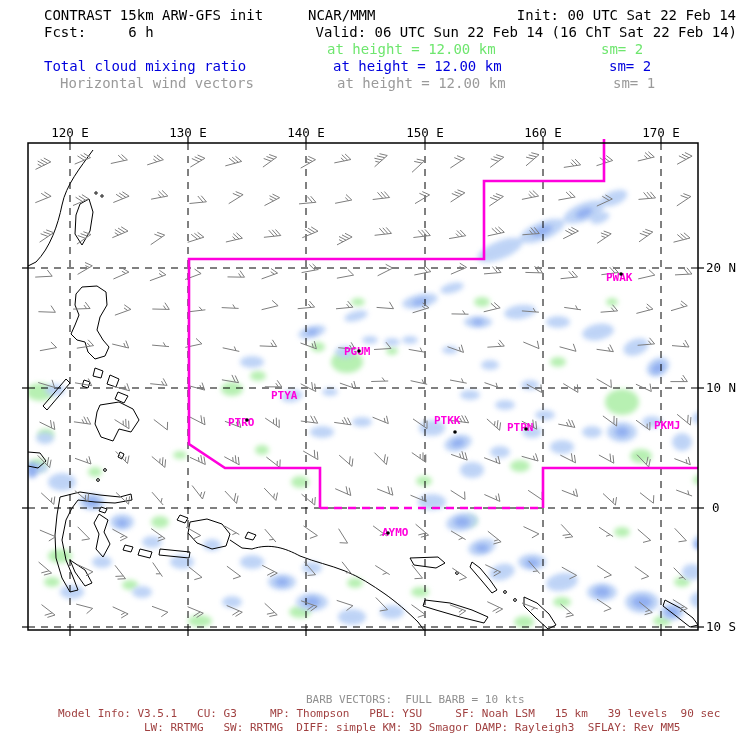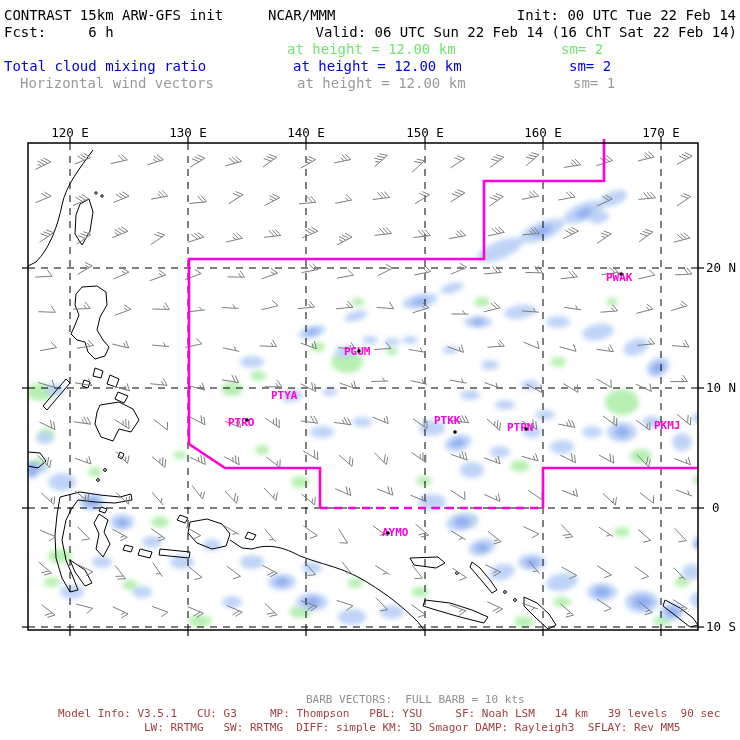--- a/index.html
+++ b/index.html
@@ -1,18 +1,18 @@
 <!DOCTYPE html>
 <html style="--magenta: #ff00dd; --precip_green: #b7f0b2; --cloud_blue: #b9d0f6; --cloud_blue_deep: #8fadf0; --barb_gray: #7d7d7d; --header_green: #6ee66e; --header_blue: #0000dd; --header_gray: #9a9a9a; --footer_gray: #8f8f8f; --footer_red: #a04040;"><head>
 <meta charset="utf-8">
 <style>
   html,body{margin:0;padding:0;background:#fff;}
   .page{position:relative;width:740px;height:740px;background:#ffffff;overflow:hidden;
         font-family:"DejaVu Sans Mono",monospace;}
-  .h{position:absolute;white-space:pre;font-size:14px;color:#000;}
+  .h{position:absolute;white-space:pre;font-size:14px;color:#000;margin-left:40px;}
   .h.right{text-align:right;}
   .green{color:var(--header_green);}
   .blue{color:var(--header_blue);}
   .gray{color:var(--header_gray);}
   .ftr{position:absolute;white-space:pre;font-size:11px;margin-left:28px;}
   .ftr.graynote{color:var(--footer_gray);}
   .ftr.red{color:var(--footer_red);}
   svg text.axis{font-family:"DejaVu Sans Mono",monospace;font-size:12.5px;fill:#000;}
   svg text.stn{font-family:"DejaVu Sans Mono",monospace;font-size:11px;font-weight:bold;fill:var(--magenta);}
   .grid{stroke:#000;stroke-width:1;stroke-dasharray:7 6;fill:none;}
@@ -26,21 +26,21 @@
   .d-ell{fill:var(--cloud_blue_deep);}
   .stn-dot{fill:#000;}
 </style>
 </head>
 <body>
 
 <div class="page">
 
   <span class="h" style="left:4px;top:7px">CONTRAST 15km ARW-GFS init</span>
   <span class="h" style="left:268px;top:7px">NCAR/MMM</span>
-  <span class="h right" style="right:4px;top:7px">Init: 00 UTC Tue 22 Feb 14</span>
+  <span class="h right" style="right:4px;top:7px">Init: 00 UTC Sat 22 Feb 14</span>
   <span class="h" style="left:4px;top:24px">Fcst:     6 h</span>
   <span class="h right" style="right:3px;top:24px">Valid: 06 UTC Sun 22 Feb 14 (16 ChT Sat 22 Feb 14)</span>
 
   <span class="h green" style="left:287px;top:41px">at height = 12.00 km</span>
   <span class="h green" style="left:561px;top:41px">sm= 2</span>
 
   <span class="h blue" style="left:4px;top:58px">Total cloud mixing ratio</span>
   <span class="h blue" style="left:293px;top:58px">at height = 12.00 km</span>
   <span class="h blue" style="left:569px;top:58px">sm= 2</span>
 
@@ -537,15 +537,15 @@
           <circle cx="359" cy="351" r="1.8" class="stn-dot"></circle>
           <circle cx="247" cy="420" r="1.8" class="stn-dot"></circle>
           <circle cx="455" cy="432" r="1.8" class="stn-dot"></circle>
           <circle cx="526" cy="429" r="1.8" class="stn-dot"></circle>
           <circle cx="388" cy="533" r="1.8" class="stn-dot"></circle>
         </g>
     </g>
   </svg>
 
   <span class="ftr graynote" style="left:278px;top:693px">BARB VECTORS:  FULL BARB = 10 kts</span>
-  <span class="ftr red" style="left:30px;top:707px">Model Info: V3.5.1   CU: G3     MP: Thompson   PBL: YSU     SF: Noah LSM   14 km   39 levels  90 sec</span>
+  <span class="ftr red" style="left:30px;top:707px">Model Info: V3.5.1   CU: G3     MP: Thompson   PBL: YSU     SF: Noah LSM   15 km   39 levels  90 sec</span>
   <span class="ftr red" style="left:116px;top:721px">LW: RRTMG   SW: RRTMG  DIFF: simple KM: 3D Smagor DAMP: Rayleigh3  SFLAY: Rev MM5</span>
 </div>
 
 </body></html>

